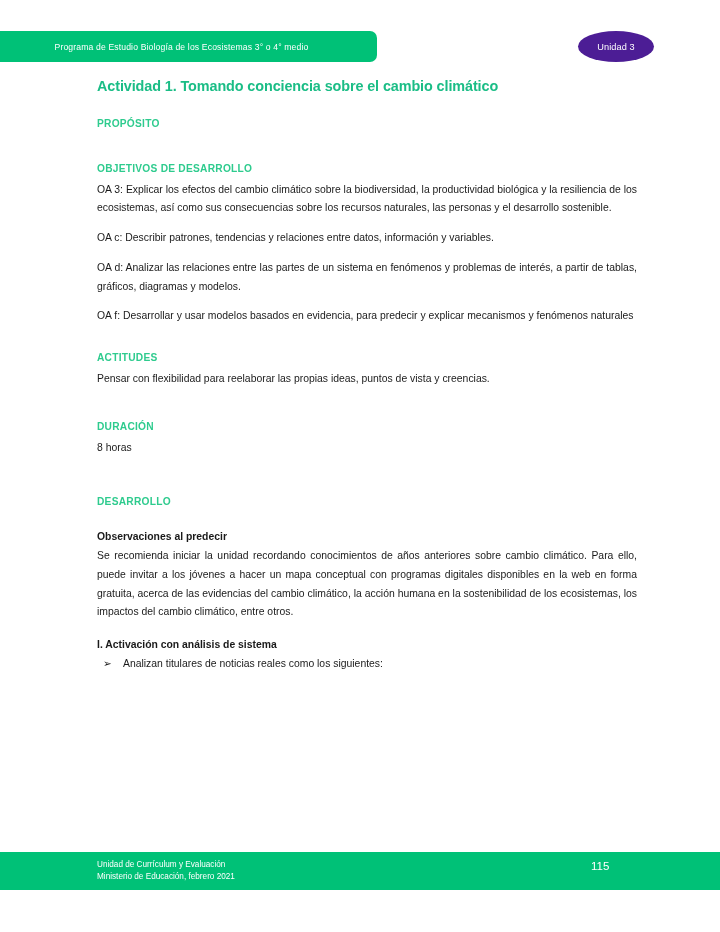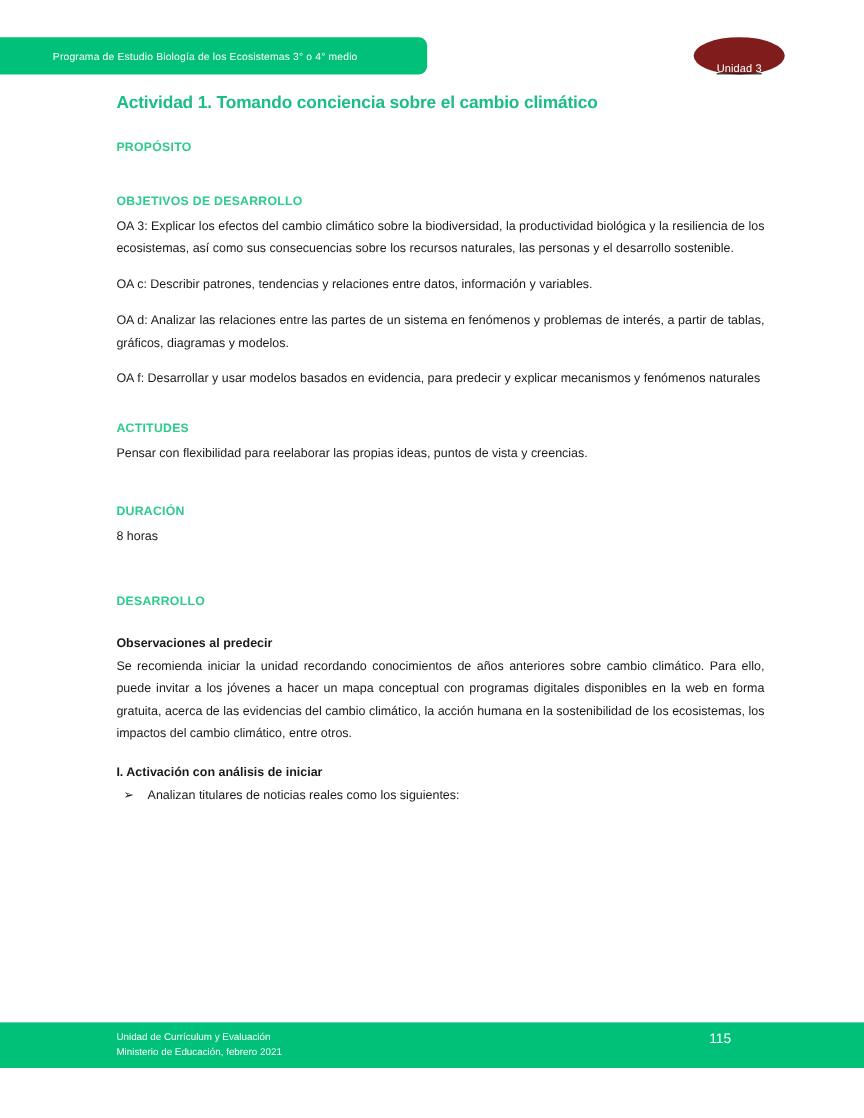--- a/index.html
+++ b/index.html
@@ -26,46 +26,46 @@
   
   .header-bar {
     position: absolute;
     left: 0;
     top: 31px;
     width: 356px;
     height: 31px;
     background: #00c177;
     border-top-right-radius: 7px;
     border-bottom-right-radius: 7px;
+    padding-left: 21px;
   }
   .header-bar-text {
     position: absolute;
     left: 0;
     right: 14px;
     top: 50%;
     transform: translateY(-50%);
     text-align: center;
     color: #ffffff;
     font-size: 8.6px;
     letter-spacing: 0.15px;
     white-space: nowrap;
   }
 
   .unit-pill {
     position: absolute;
     left: 578px;
     top: 31px;
     width: 76px;
     height: 31px;
-    background: #7f1d1d;
+    background: #4c1d95;
     border-radius: 50%;
     display: flex;
-    align-items: flex-end;
+    align-items: center;
     justify-content: center;
-    text-decoration: underline;
   }
   .unit-pill-text {
     color: #ffffff;
     font-size: 9.2px;
     letter-spacing: 0.1px;
     white-space: nowrap;
   }
 
   
   .content {
@@ -227,21 +227,21 @@
     <div>
       <div class="section-heading">DESARROLLO</div>
 
       <div class="spacer-md"></div>
 
       <div class="subheading">Observaciones al predecir</div>
       <p class="body-text">Se recomienda iniciar la unidad recordando conocimientos de años anteriores sobre cambio climático. Para ello, puede invitar a los jóvenes a hacer un mapa conceptual con programas digitales disponibles en la web en forma gratuita, acerca de las evidencias del cambio climático, la acción humana en la sostenibilidad de los ecosistemas, los impactos del cambio climático, entre otros.</p>
 
       <div class="spacer-md"></div>
 
-      <div class="subheading">I. Activación con análisis de iniciar</div>
+      <div class="subheading">I. Activación con análisis de sistema</div>
 
       <div class="bullet-row">
         <span class="bullet-glyph">➢</span>
         <span class="bullet-text">Analizan titulares de noticias reales como los siguientes:</span>
       </div>
     </div>
 
   </div>
 
   <div class="footer-bar">

